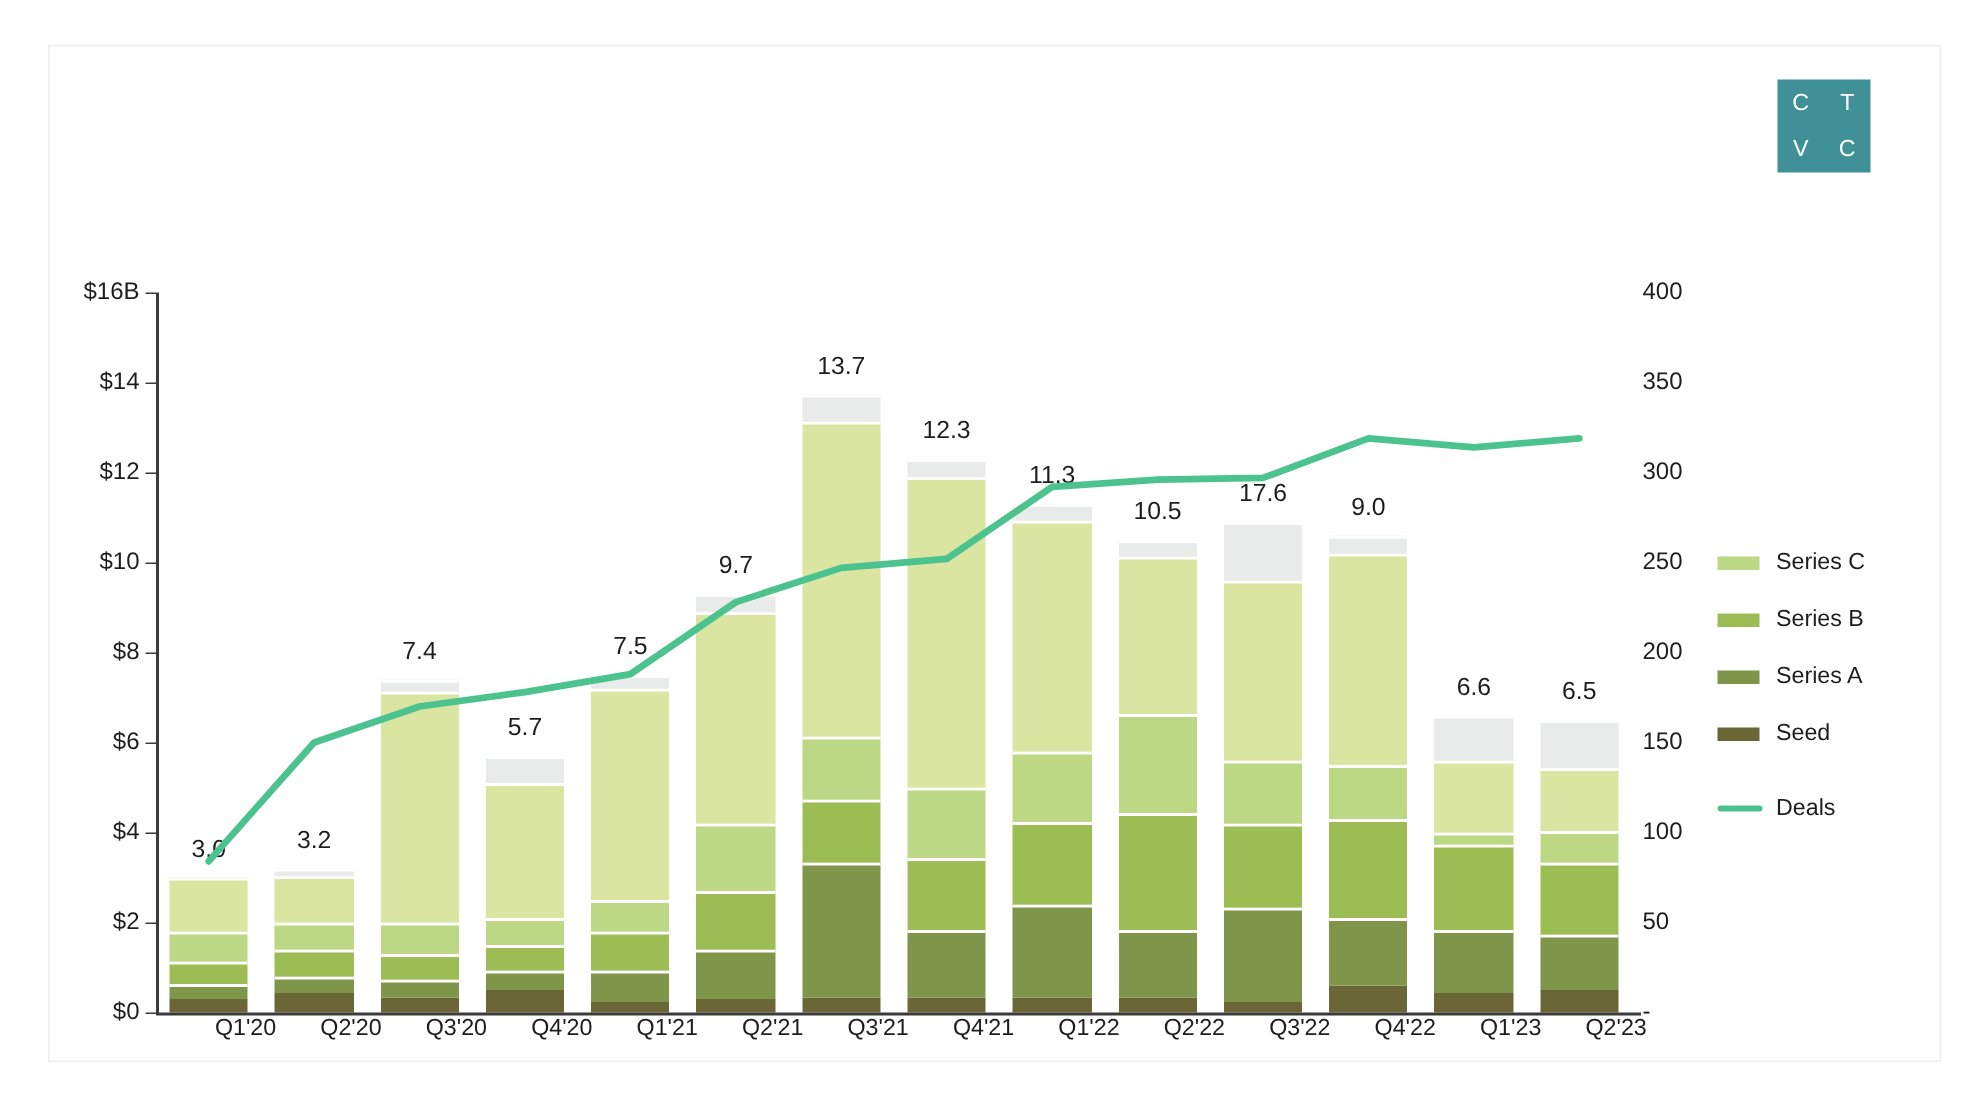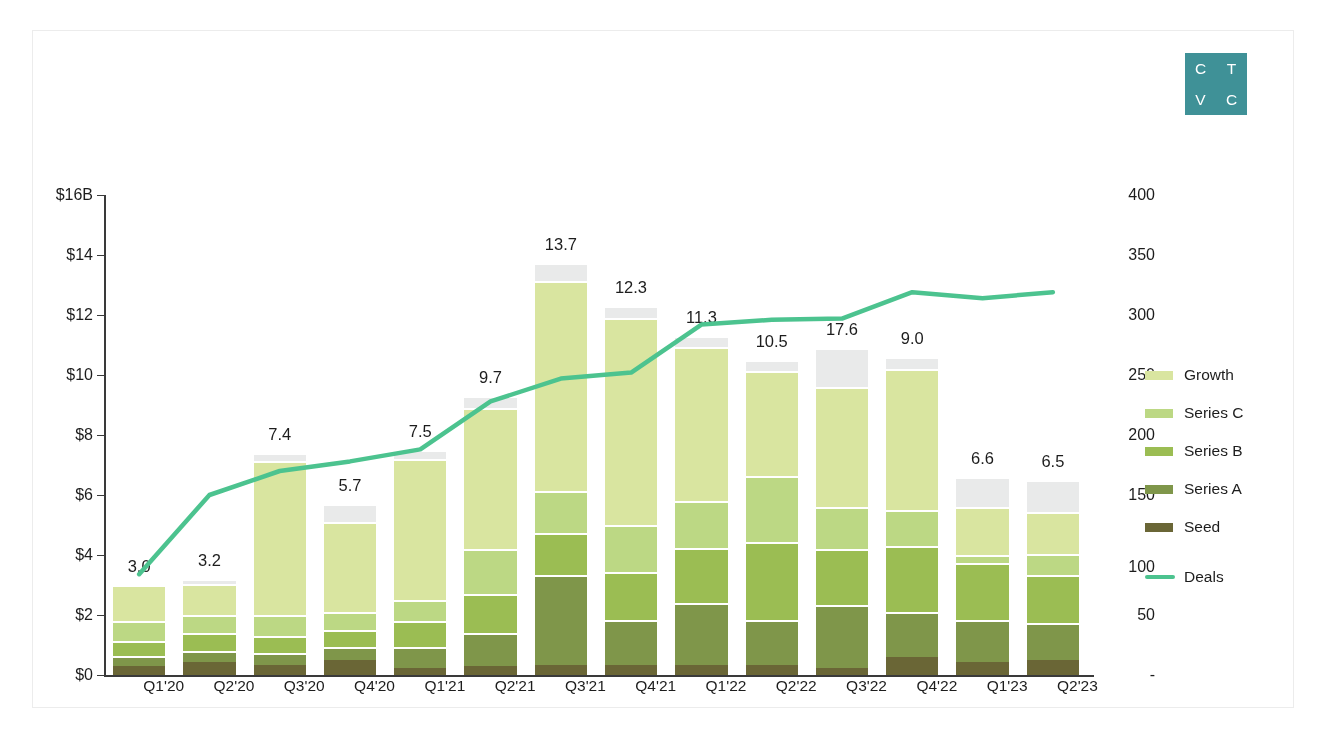--- a/index.html
+++ b/index.html
@@ -32,21 +32,21 @@
     display:grid;grid-template-columns:1fr 1fr;grid-template-rows:1fr 1fr;
     align-items:center;justify-items:center;
   }
   #logo span{color:#ffffff;font-size:15.5px;line-height:1;}
   
   #plot{position:absolute;left:0;top:0;width:1262px;height:678px;}
   .axis-line{position:absolute;background:#3a3a3a;}
   .tick{position:absolute;background:#3a3a3a;height:1.5px;width:7px;left:70px;}
   .ylab-left{position:absolute;text-align:right;width:62px;left:0px;
     font-size:16px;color:#1d1d1d;transform:translateY(-50%);}
-  .rlab{position:absolute;left:1062px;width:60px;text-align:right;
+  .rlab{position:absolute;left:1062px;width:60px;text-align:left;
     font-size:16px;color:#1d1d1d;transform:translateY(-50%);}
   .xlab{
     position:absolute;top:646px;text-align:right;
     font-size:15.5px;color:#1d1d1d;
   }
   .bar{position:absolute;bottom:0;}
   .seg{position:absolute;left:0;width:100%;box-sizing:border-box;
        border-top:2px solid #ffffff;}
   .seg.first{border-top:none;}
   .total{
@@ -89,21 +89,21 @@
         <div class="tick" style="top: 283.5px; left: 64px;"></div>
         <div class="ylab-left" style="top: 284px; left: -12px; width: 72px;">$12</div>
         <div class="tick" style="top: 223.5px; left: 64px;"></div>
         <div class="ylab-left" style="top: 224px; left: -12px; width: 72px;">$14</div>
         <div class="tick" style="top: 163.5px; left: 64px;"></div>
         <div class="ylab-left" style="top: 164px; left: -12px; width: 72px;">$16B</div>
       </div>
     <div id="y-axis-right">
         <div class="rlab" style="top: 644px;">-</div>
         <div class="rlab" style="top: 584px;">50</div>
-        <div class="rlab" style="top: 524px; margin-top: 12px;">100</div>
+        <div class="rlab" style="top: 524px;">100</div>
         <div class="rlab" style="top: 464px;">150</div>
         <div class="rlab" style="top: 404px;">200</div>
         <div class="rlab" style="top: 344px;">250</div>
         <div class="rlab" style="top: 284px;">300</div>
         <div class="rlab" style="top: 224px;">350</div>
         <div class="rlab" style="top: 164px;">400</div>
       </div>
     <div id="bars-layer">
         <div class="bar" style="left: 79.9614px; width: 52.3629px; top: 554px; height: 90px;">
           <div class="seg first" style="background: rgb(106, 102, 54); height: 9px; bottom: 0px;"></div>
@@ -249,24 +249,20 @@
         <div class="xlab" style="left: 834.286px; width: 90px;">Q4'22</div>
         <div class="xlab" style="left: 904.571px; width: 90px;">Q1'23</div>
         <div class="xlab" style="left: 974.857px; width: 90px;">Q2'23</div>
       </div>
   <div class="axis-line" style="left: 71px; top: 164px; width: 1.5px; height: 481px;"></div>
       <div class="axis-line" style="left: 71px; top: 644px; height: 1.5px; width: 990px;"></div>
     </div>
 
   <div id="legend">
       <div class="lg-row">
-        <div class="lg-swatch" style="background: rgb(217, 229, 160);"></div>
-        <span class="lg-label">Growth</span>
-      </div>
-      <div class="lg-row">
         <div class="lg-swatch" style="background: rgb(188, 216, 132);"></div>
         <span class="lg-label">Series C</span>
       </div>
       <div class="lg-row">
         <div class="lg-swatch" style="background: rgb(155, 189, 83);"></div>
         <span class="lg-label">Series B</span>
       </div>
       <div class="lg-row">
         <div class="lg-swatch" style="background: rgb(127, 150, 74);"></div>
         <span class="lg-label">Series A</span>

